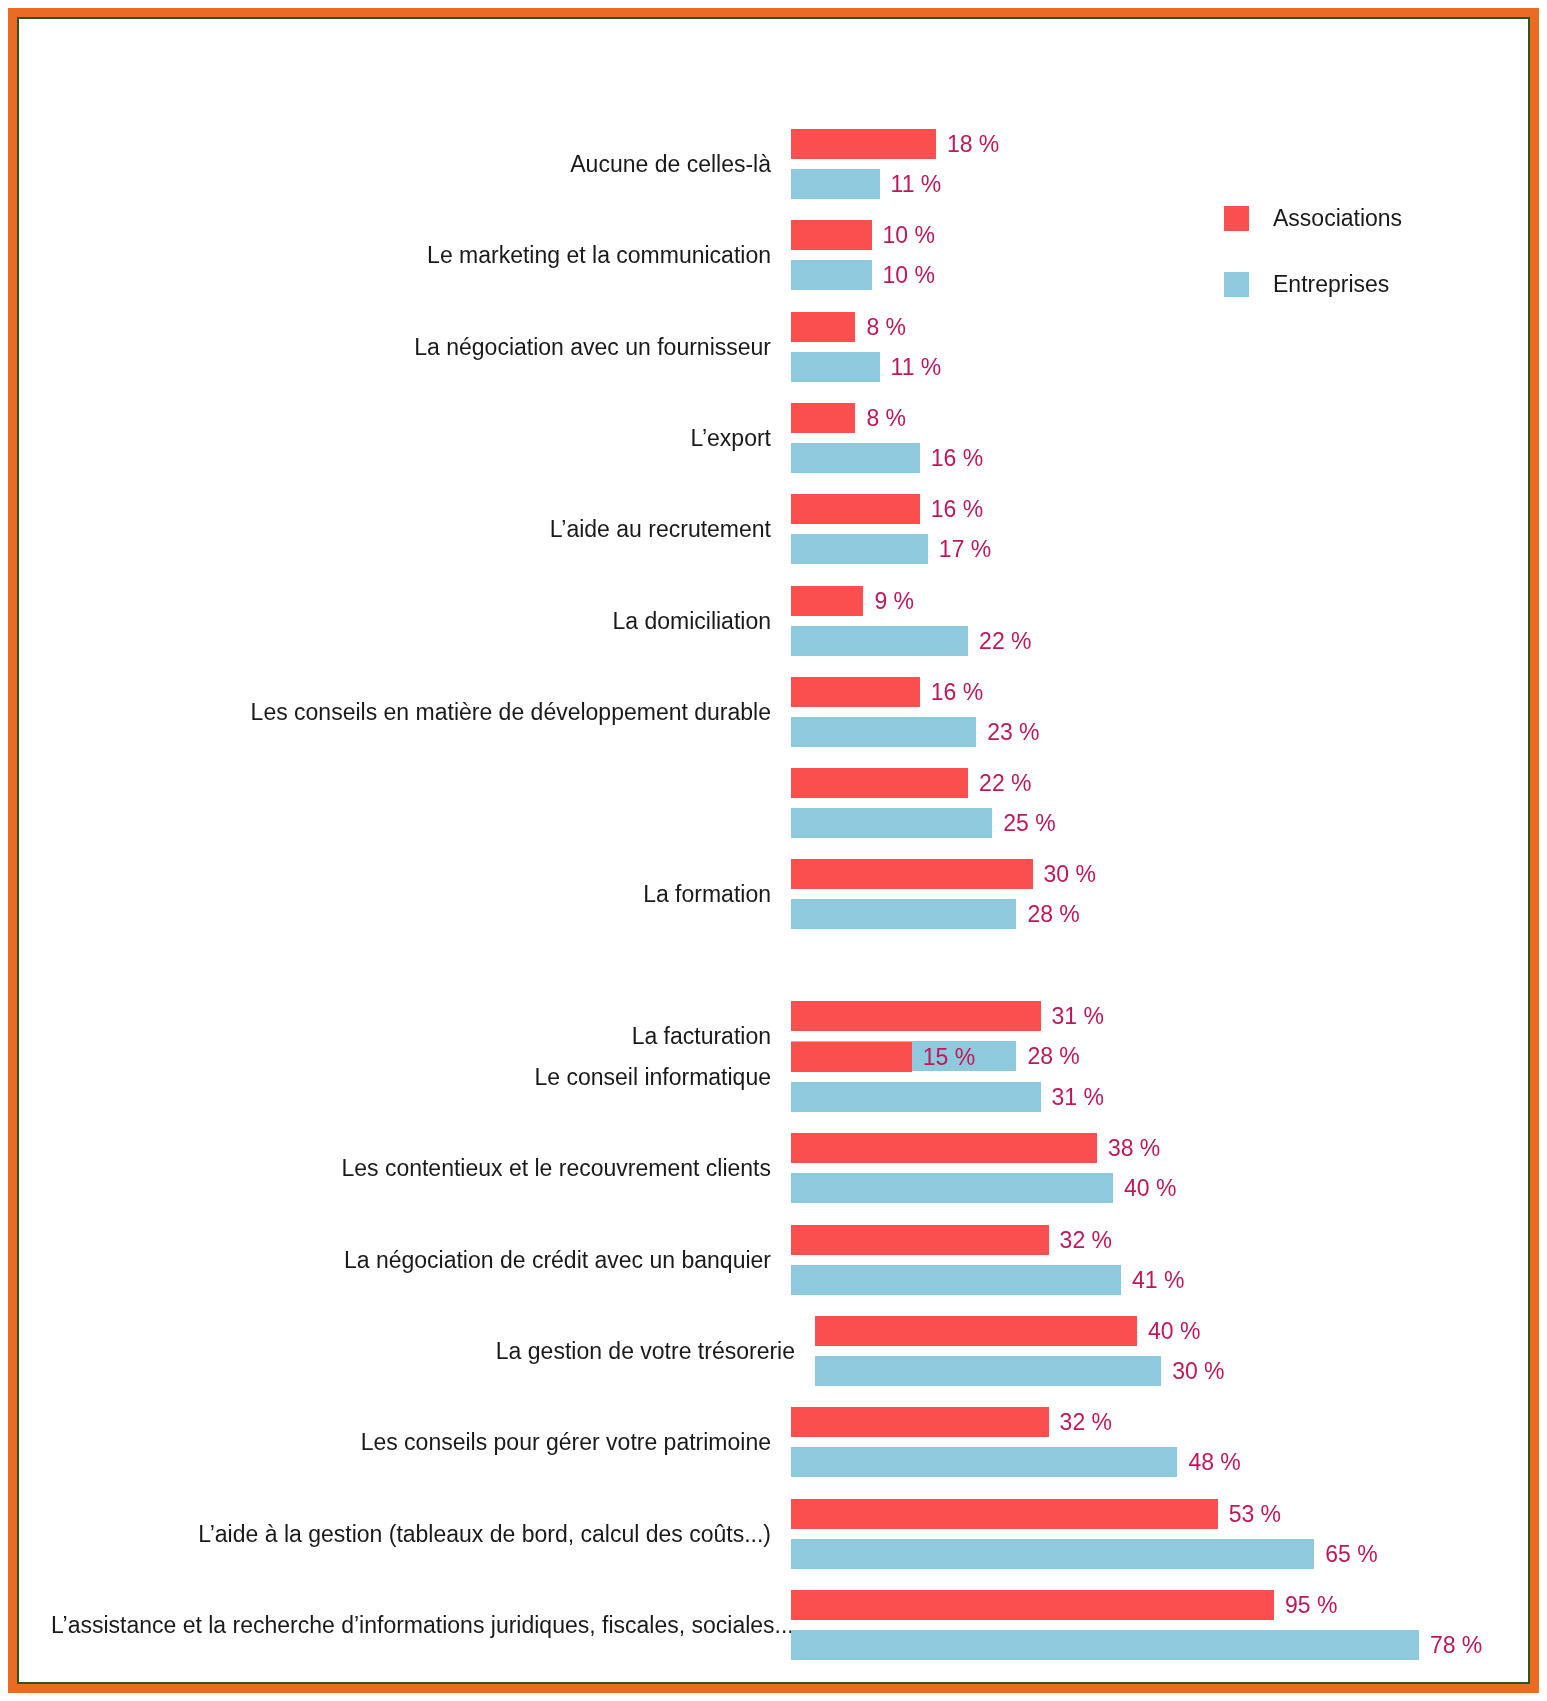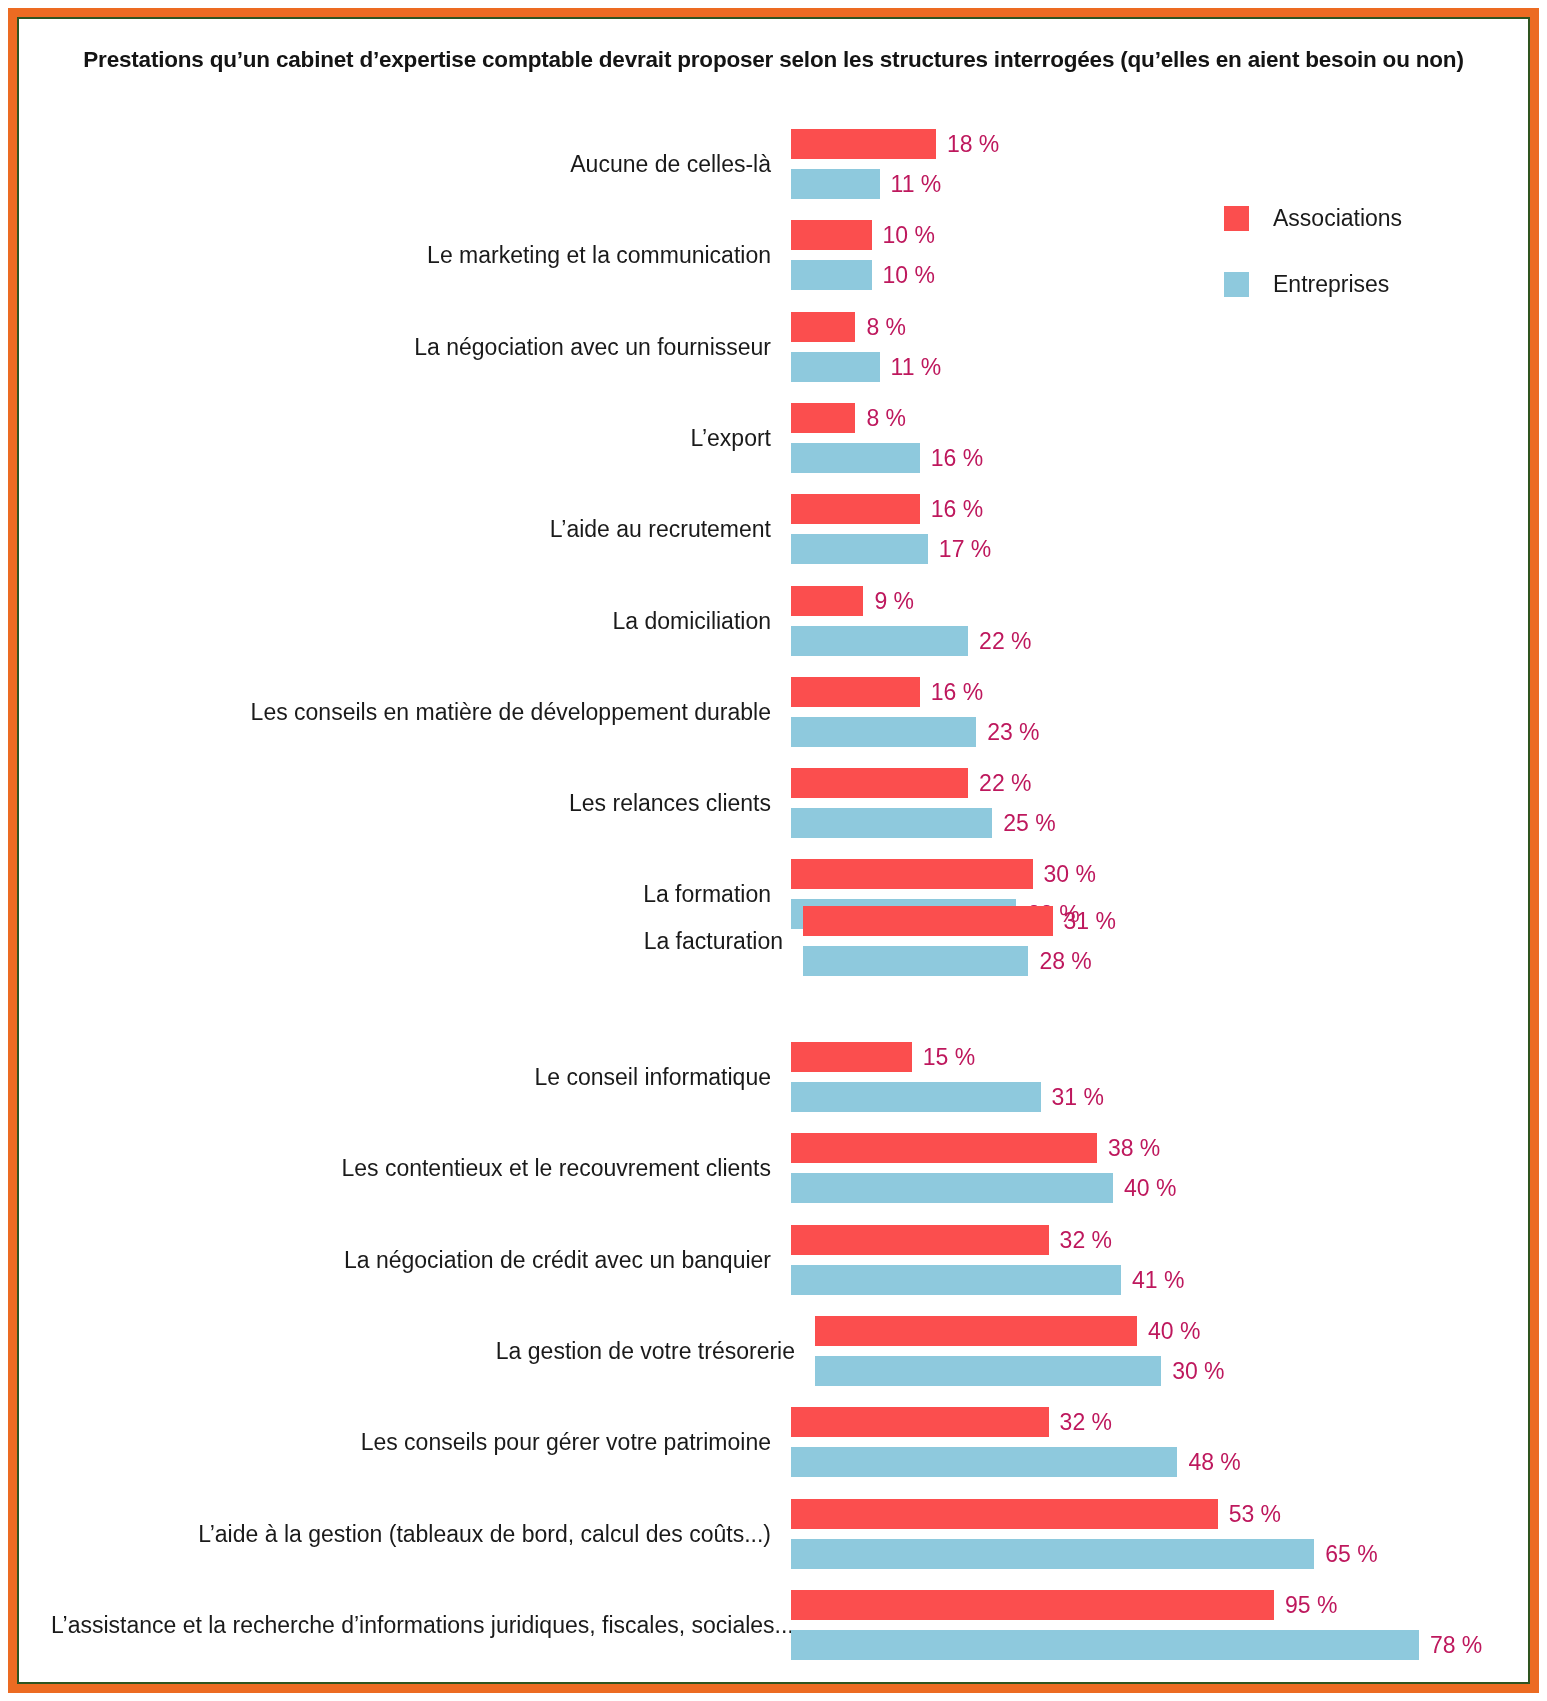--- a/index.html
+++ b/index.html
@@ -123,21 +123,20 @@
     white-space: nowrap;
     font-family: "Liberation Sans", sans-serif;
   }
 </style>
 </head>
 <body>
 
 <div id="frame">
   <div id="inner-rule"></div>
 
-  <div id="chart-title">Prestations qu’un cabinet d’expertise comptable devrait proposer selon les structures interrogées (qu’elles en aient besoin ou non)</div>
 
   <div id="plot">
       <div class="row" style="top: 112px; height: 70px;">
         <div class="cat-label" style="left: 34px; top: 24px;">Aucune de celles-là</div>
         <div class="bar assoc" style="width: 144.9px; top: 0px; background: rgb(251, 78, 78);"></div>
         <div class="val" style="left: 929.9px; top: 0px;">18 %</div>
         <div class="bar entre" style="width: 88.55px; top: 40px; background: rgb(142, 201, 221);"></div>
         <div class="val" style="left: 873.55px; top: 40px;">11 %</div>
       </div>
       <div class="row" style="top: 203.3px; height: 70px;">
@@ -176,34 +175,33 @@
         <div class="val" style="left: 962.1px; top: 40px;">22 %</div>
       </div>
       <div class="row" style="top: 659.8px; height: 70px;">
         <div class="cat-label" style="left: 34px; top: 24px;">Les conseils en matière de développement durable</div>
         <div class="bar assoc" style="width: 128.8px; top: 0px; background: rgb(251, 78, 78);"></div>
         <div class="val" style="left: 913.8px; top: 0px;">16 %</div>
         <div class="bar entre" style="width: 185.15px; top: 40px; background: rgb(142, 201, 221);"></div>
         <div class="val" style="left: 970.15px; top: 40px;">23 %</div>
       </div>
       <div class="row" style="top: 751.1px; height: 70px;">
-        <div class="cat-label" style="left: 34px; top: 24px;">Les relances clients</div>
         <div class="bar assoc" style="width: 177.1px; top: 0px; background: rgb(251, 78, 78);"></div>
         <div class="val" style="left: 962.1px; top: 0px;">22 %</div>
         <div class="bar entre" style="width: 201.25px; top: 40px; background: rgb(142, 201, 221);"></div>
         <div class="val" style="left: 986.25px; top: 40px;">25 %</div>
       </div>
       <div class="row" style="top: 842.4px; height: 70px;">
         <div class="cat-label" style="left: 34px; top: 24px;">La formation</div>
         <div class="bar assoc" style="width: 241.5px; top: 0px; background: rgb(251, 78, 78);"></div>
         <div class="val" style="left: 1026.5px; top: 0px;">30 %</div>
         <div class="bar entre" style="width: 225.4px; top: 40px; background: rgb(142, 201, 221);"></div>
         <div class="val" style="left: 1010.4px; top: 40px;">28 %</div>
       </div>
-      <div class="row" style="top: 889px; height: 70px; margin-left: 12px;">
+      <div class="row" style="top: 984px; height: 70px;">
         <div class="cat-label" style="left: 34px; top: 24px;">La facturation</div>
         <div class="bar assoc" style="width: 249.55px; top: 0px; background: rgb(251, 78, 78);"></div>
         <div class="val" style="left: 1034.55px; top: 0px;">31 %</div>
         <div class="bar entre" style="width: 225.4px; top: 40px; background: rgb(142, 201, 221);"></div>
         <div class="val" style="left: 1010.4px; top: 40px;">28 %</div>
       </div>
       <div class="row" style="top: 1025px; height: 70px;">
         <div class="cat-label" style="left: 34px; top: 24px;">Le conseil informatique</div>
         <div class="bar assoc" style="width: 120.75px; top: 0px; background: rgb(251, 78, 78);"></div>
         <div class="val" style="left: 905.75px; top: 0px;">15 %</div>

